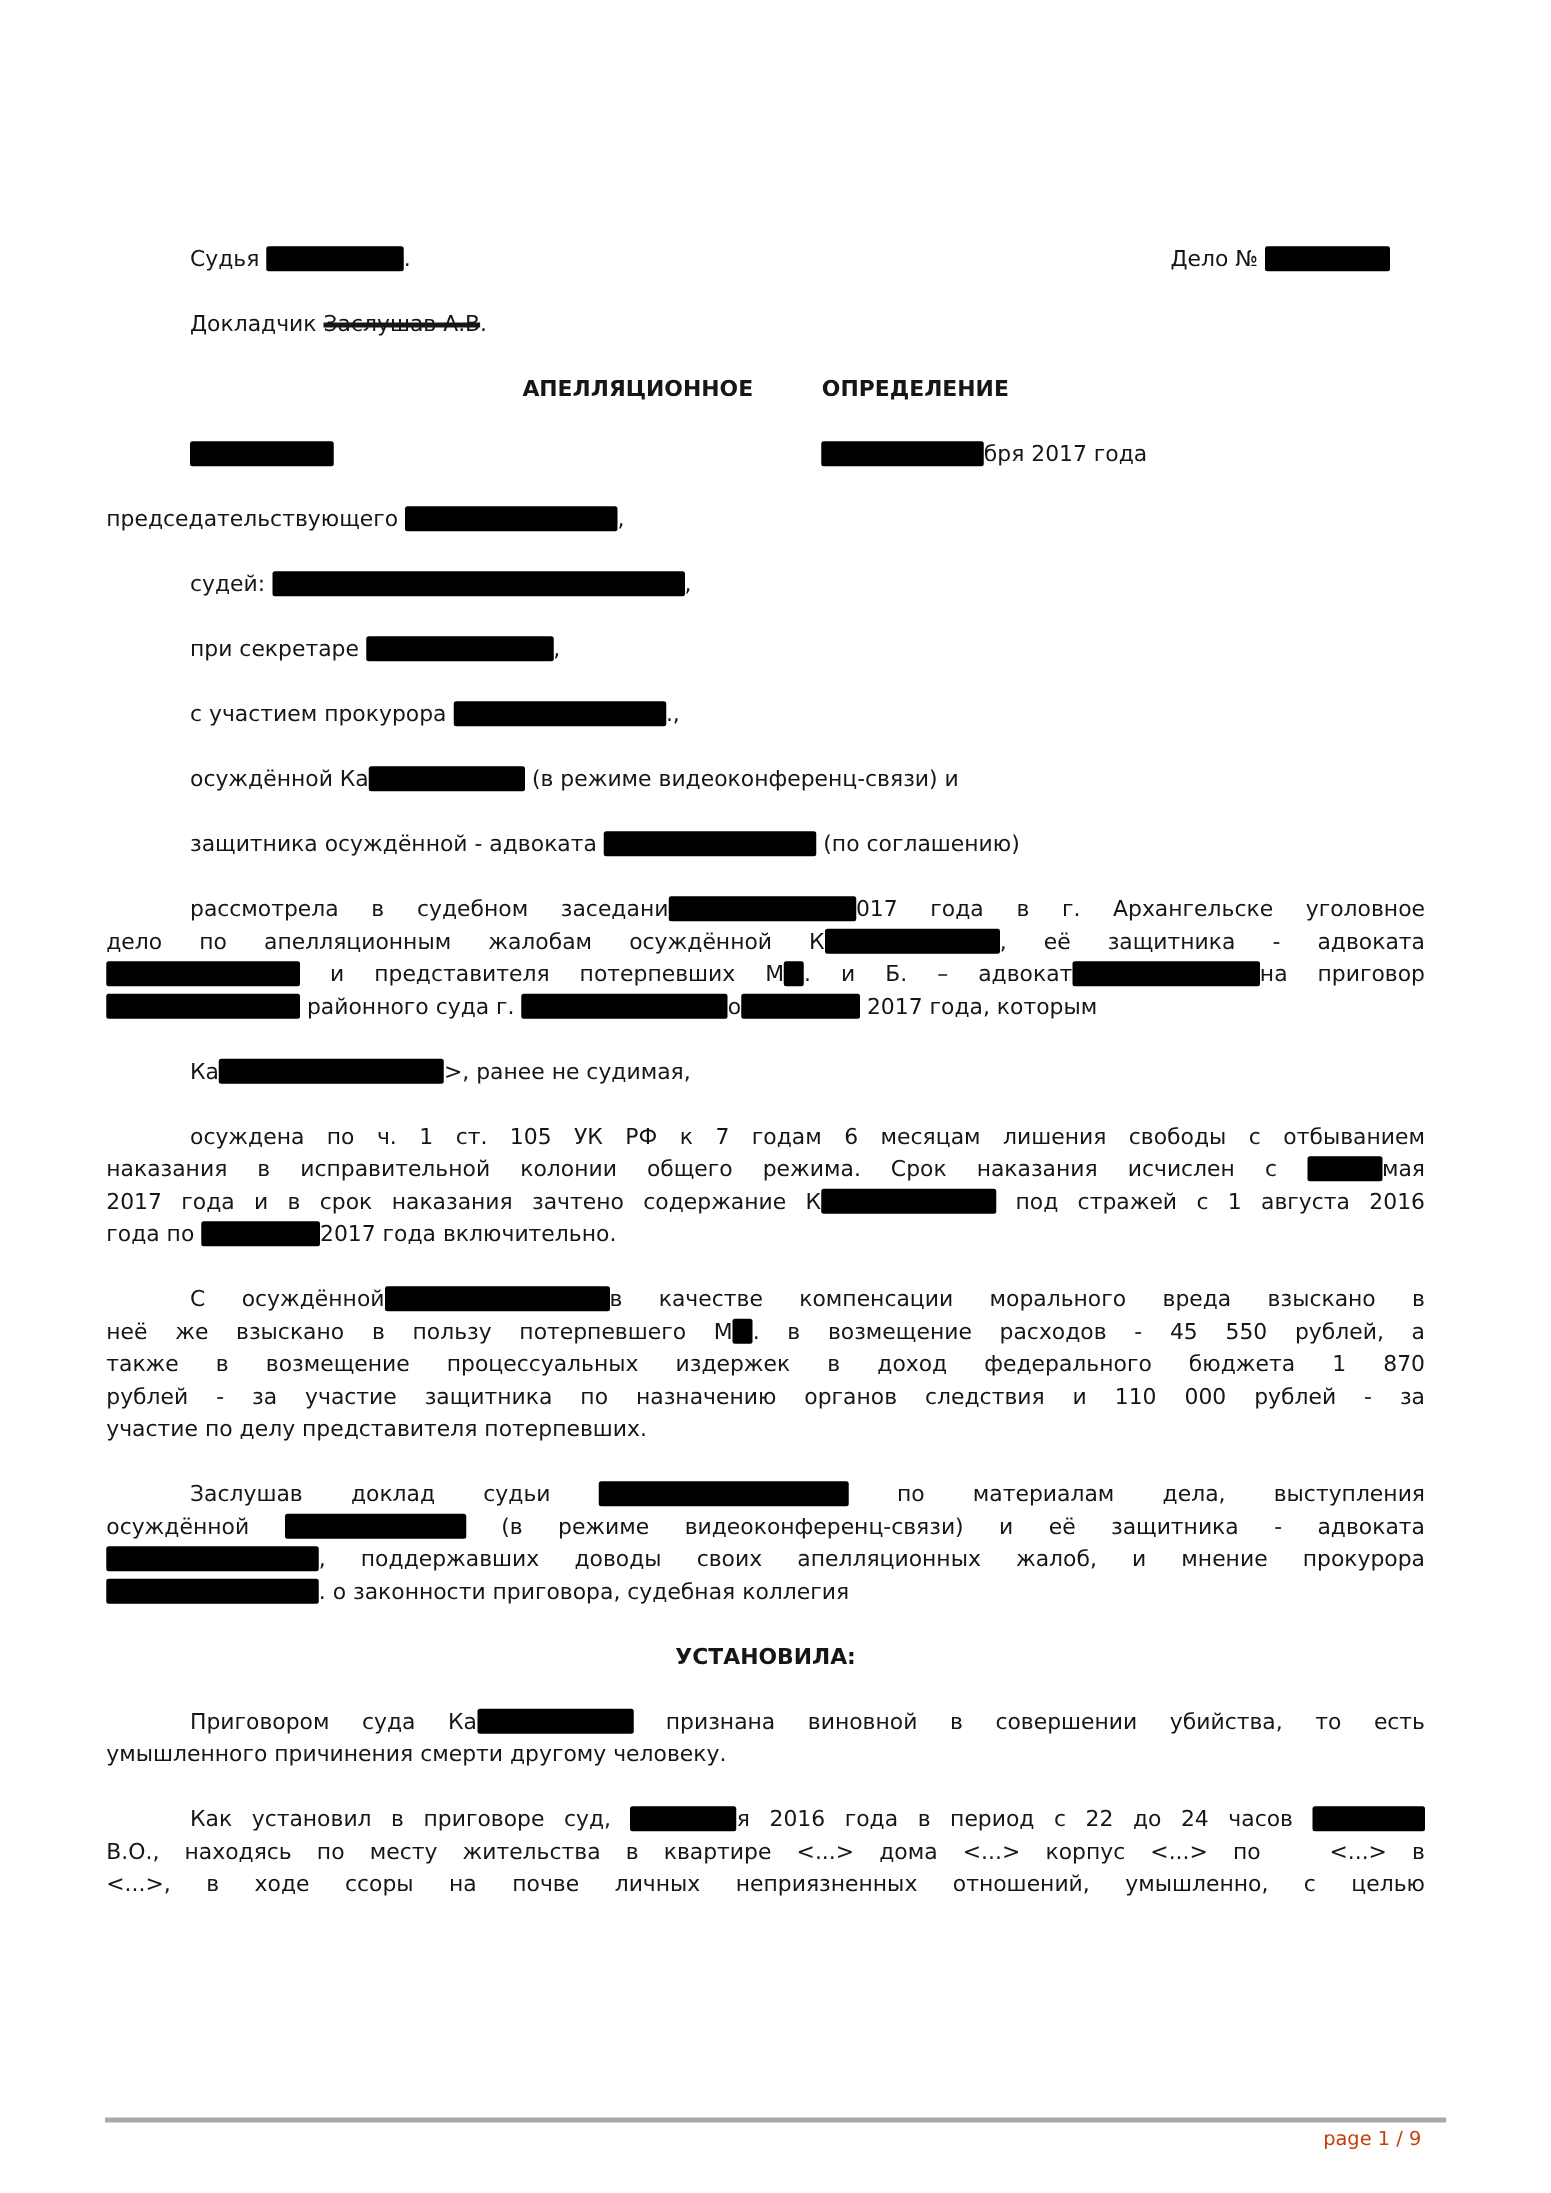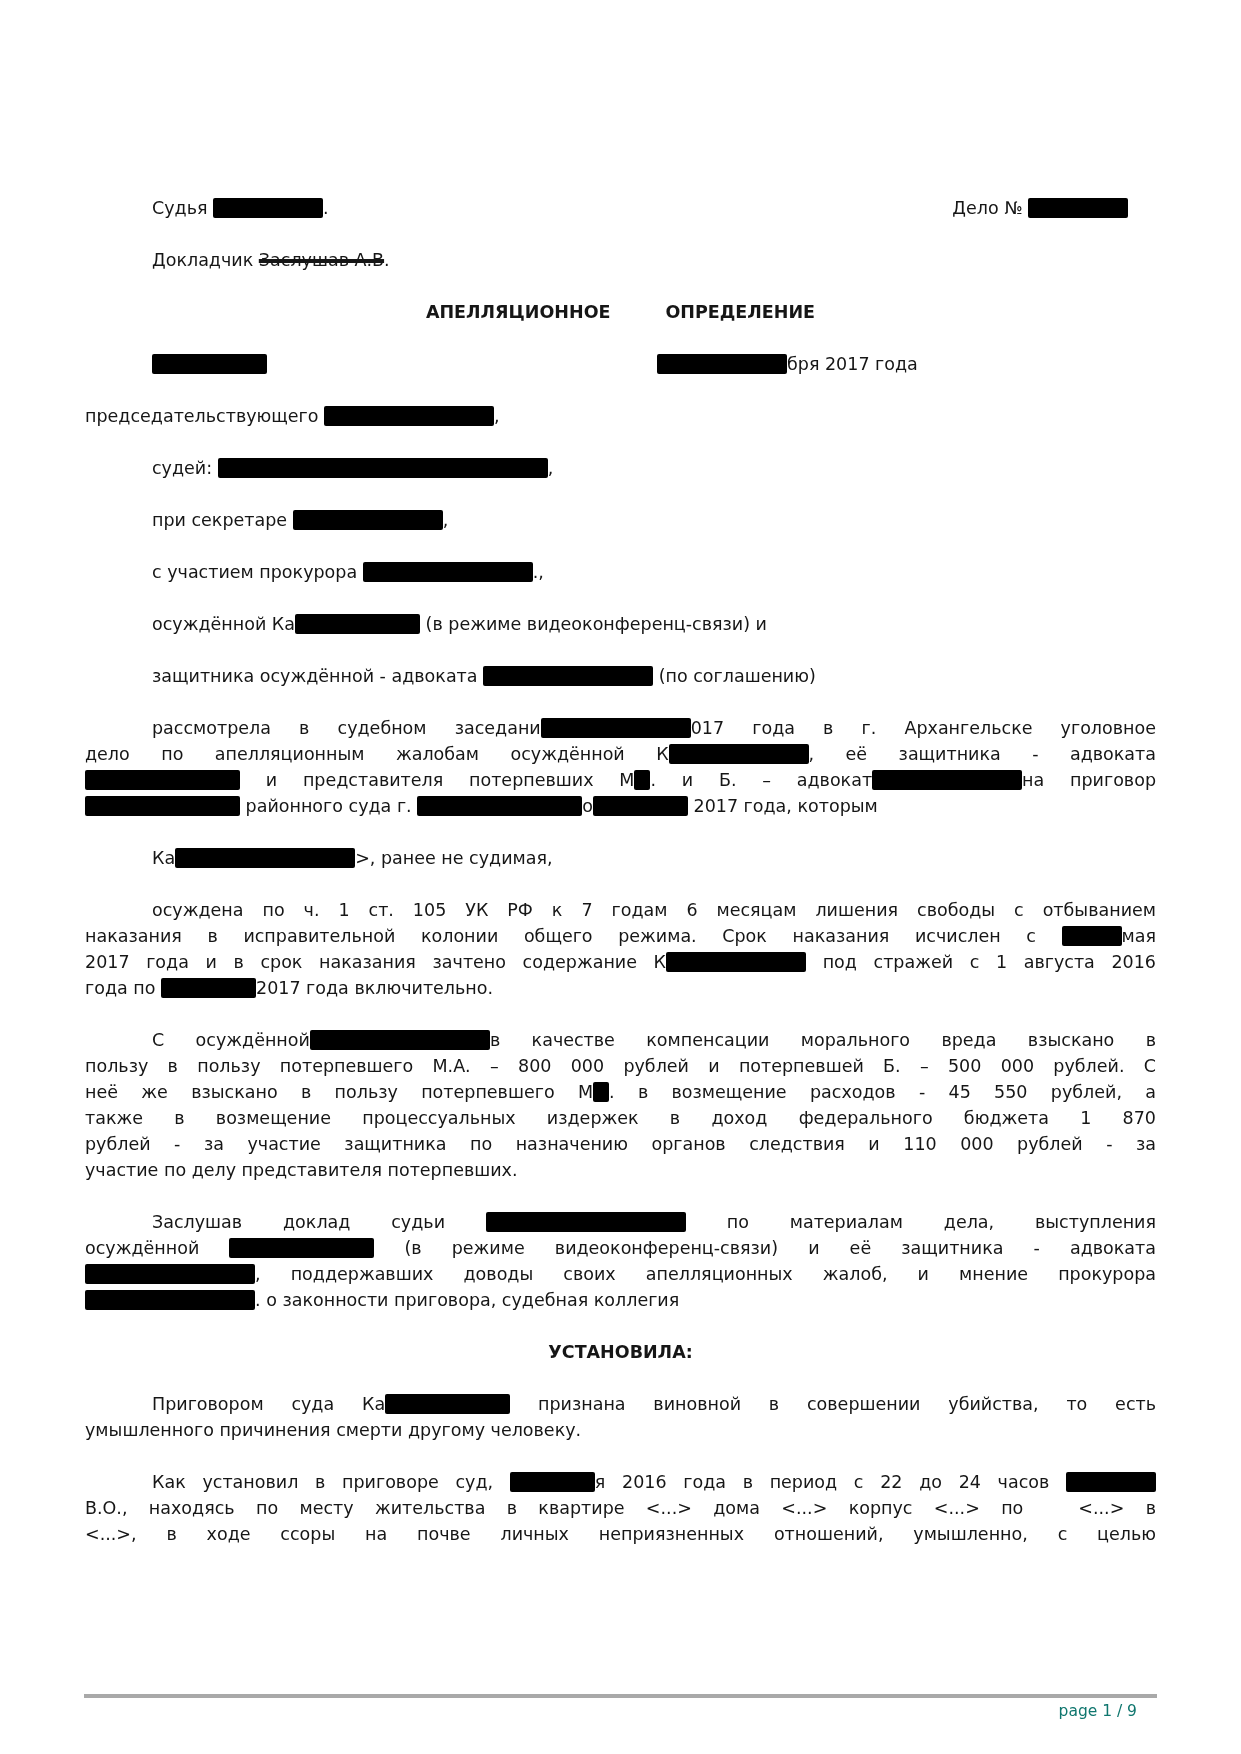--- a/index.html
+++ b/index.html
@@ -2,34 +2,34 @@
 <html><head>
 <meta charset="utf-8">
 <style>
   html,body{margin:0;padding:0;background:#fff;}
   .page{
     position:relative;width:1241px;height:1754px;background:#ffffff;
     font-family:"DejaVu Sans","Liberation Sans",sans-serif;color:#161616;
     overflow:hidden;
   }
   .content{position:absolute;left:85px;top:195px;width:1071px;font-size:17.5px;line-height:26px;}
-  .block{margin:0 0 26px 0;}
+  .block{margin:0 16px 26px 0;}
   .line{text-align:left;}
   .indent{text-indent:67px;}
   .cline{text-align:center;font-weight:bold;}
   .row2{display:flex;justify-content:space-between;}
   .row2-left{padding-left:67px;}
   .row2-right{padding-right:28px;}
   .para .pline{text-align:justify;text-align-last:justify;}
   .para .pline.plast{text-align:center;text-align-last:left;}
   .red{display:inline-block;height:20px;background:#000;border-radius:2px;vertical-align:-4px;}
   .gap{display:inline-block;height:1px;}
   .struck{text-decoration:line-through;text-decoration-thickness:4px;}
   .footer-line{position:absolute;left:84px;right:84px;top:1694px;height:4px;background:#a9a9a9;}
-  .footer-text{position:absolute;top:1702px;right:104px;color:#0f766e;font-size:15.5px;}
+  .footer-text{position:absolute;top:1702px;right:104px;color:#c2410c;font-size:15.5px;}
 </style>
 </head>
 <body>
 
 <div class="page">
   <div class="content">
       <div class="row2 block">
         <span class="row2-left"><span class="t">Судья </span><span class="red" style="width: 110px;"></span><span class="t">.</span></span>
         <span class="row2-right"><span class="t">Дело № </span><span class="red" style="width: 100px;"></span></span>
       </div>
@@ -52,21 +52,20 @@
       </div>
       <div class="block line indent"><span class="t">Ка</span><span class="red" style="width: 180px;"></span><span class="t">&gt;, ранее не судимая,</span></div>
       <div class="para block">
         <div class="pline indent"><span class="t">осуждена по ч. 1 ст. 105 УК РФ к 7 годам 6 месяцам лишения свободы с отбыванием</span></div>
         <div class="pline"><span class="t">наказания в исправительной колонии общего режима. Срок наказания исчислен с </span><span class="red" style="width: 60px;"></span><span class="t">мая</span></div>
         <div class="pline"><span class="t">2017 года и в срок наказания зачтено содержание К</span><span class="red" style="width: 140px;"></span><span class="t"> под стражей с 1 августа 2016</span></div>
         <div class="pline plast"><span class="t">года по </span><span class="red" style="width: 95px;"></span><span class="t">2017 года включительно.</span></div>
       </div>
       <div class="para block">
         <div class="pline indent"><span class="t">С осуждённой</span><span class="red" style="width: 180px;"></span><span class="t">в качестве компенсации морального вреда взыскано в</span></div>
-        <div class="pline"><span class="t">пользу в пользу потерпевшего М.А. – 800 000 рублей и потерпевшей Б. – 500 000 рублей. С</span></div>
         <div class="pline"><span class="t">неё же взыскано в пользу потерпевшего М</span><span class="red" style="width: 16px;"></span><span class="t">. в возмещение расходов - 45 550 рублей, а</span></div>
         <div class="pline"><span class="t">также в возмещение процессуальных издержек в доход федерального бюджета 1 870</span></div>
         <div class="pline"><span class="t">рублей - за участие защитника по назначению органов следствия и 110 000 рублей - за</span></div>
         <div class="pline plast"><span class="t">участие по делу представителя потерпевших.</span></div>
       </div>
       <div class="para block">
         <div class="pline indent"><span class="t">Заслушав доклад судьи </span><span class="red" style="width: 200px;"></span><span class="t"> по материалам дела, выступления</span></div>
         <div class="pline"><span class="t">осуждённой </span><span class="red" style="width: 145px;"></span><span class="t"> (в режиме видеоконференц-связи) и её защитника - адвоката</span></div>
         <div class="pline"><span class="red" style="width: 170px;"></span><span class="t">, поддержавших доводы своих апелляционных жалоб, и мнение прокурора</span></div>
         <div class="pline plast"><span class="red" style="width: 170px;"></span><span class="t">. о законности приговора, судебная коллегия</span></div>

